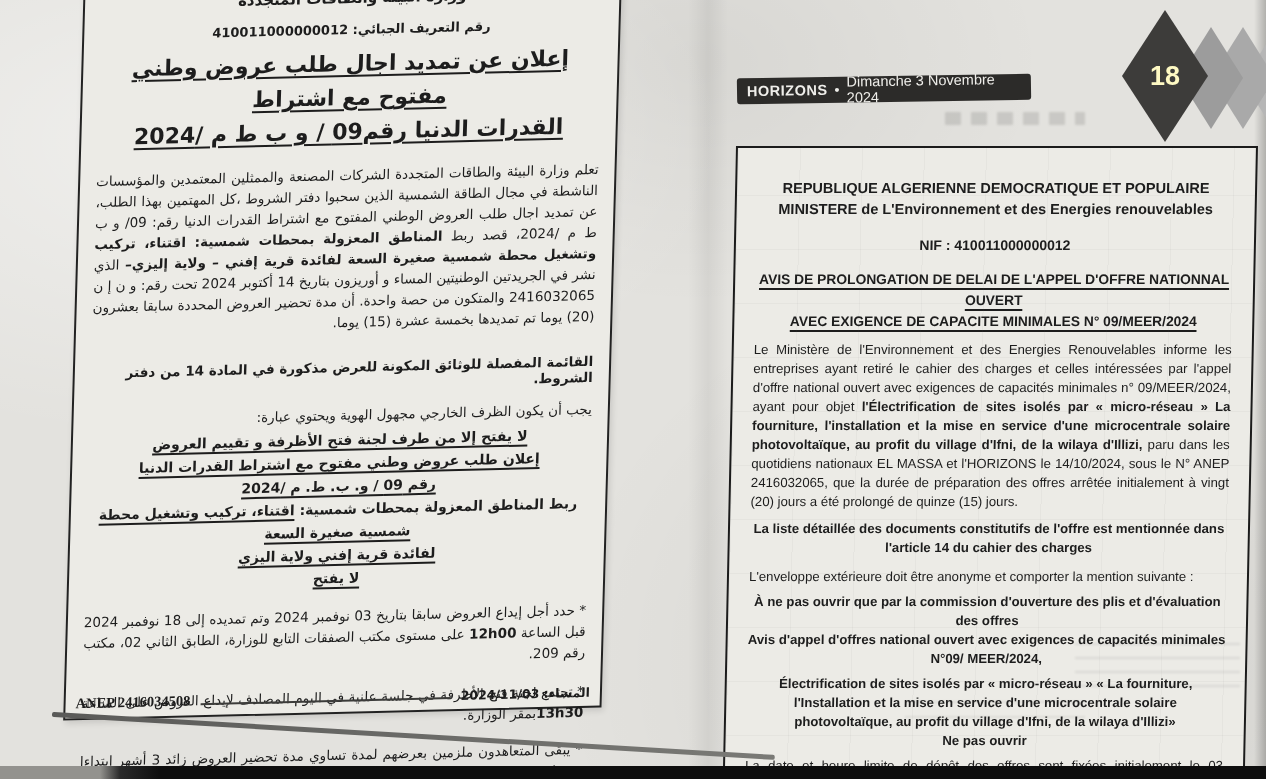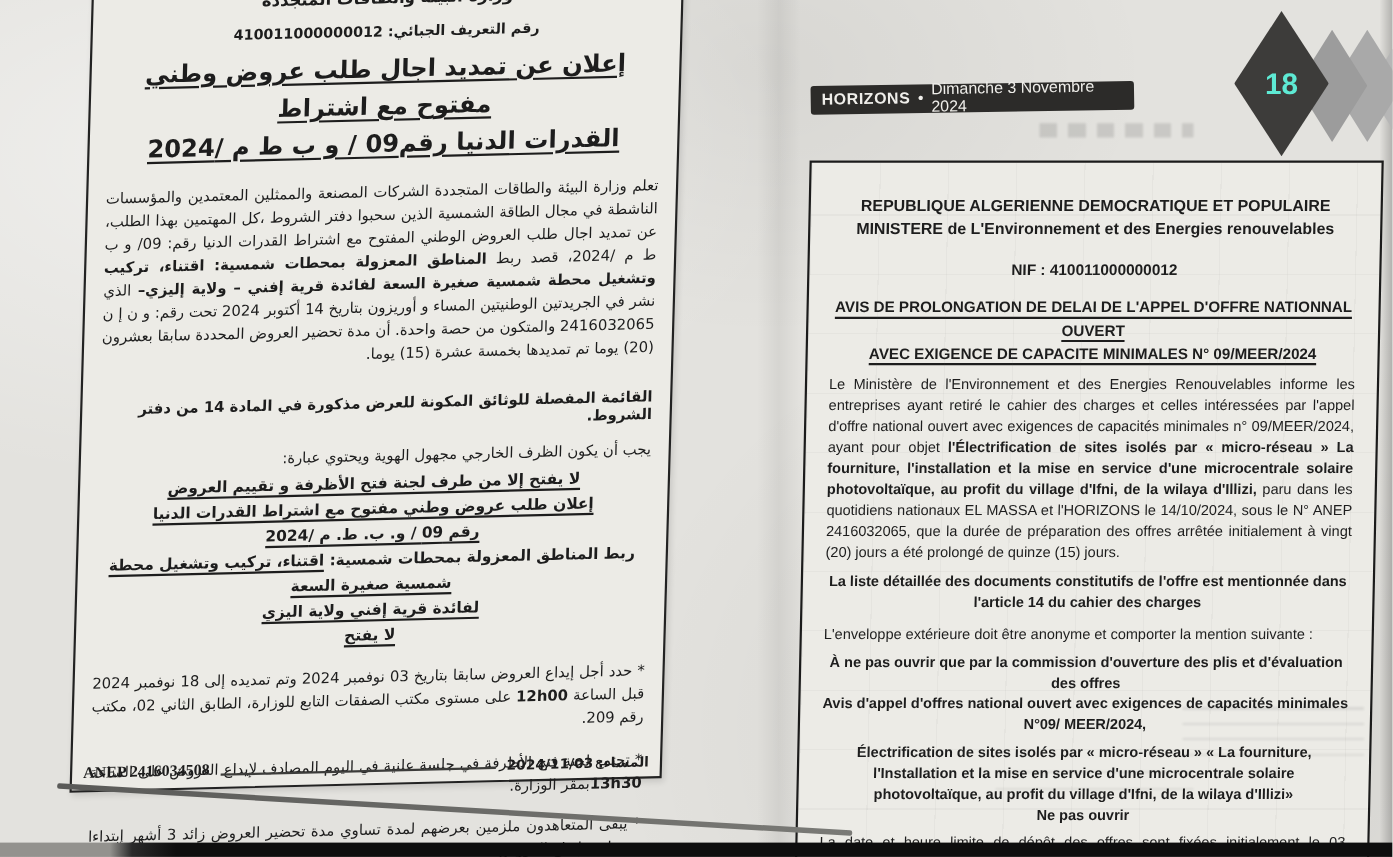--- a/index.html
+++ b/index.html
@@ -63,21 +63,21 @@
     position:absolute; left:737px; top:76px; width:294px; height:26px;
     background:#2c2b29; color:#efeeea; border-radius:3px;
     display:flex; align-items:center; gap:7px; padding:0 10px;
     font-size:14.5px; transform:rotate(-0.9deg);
   }
   .banner .np { font-weight:bold; letter-spacing:.5px; }
   
   .dia { position:absolute; clip-path:polygon(50% 0, 100% 50%, 50% 100%, 0 50%); }
   .dia.dark { left:1122px; top:10px; width:86px; height:132px; background:#3d3c3a; z-index:4;
     display:flex; align-items:center; justify-content:center; }
-  .dia .num { color:#5eead4; font-weight:bold; font-size:27px; }
+  .dia .num { color:#fef9c3; font-weight:bold; font-size:27px; }
   .dia.g1 { left:1179px; top:27px; width:64px; height:102px; background:#9c9c9c; z-index:3; }
   .dia.g2 { left:1211px; top:27px; width:64px; height:102px; background:#a9a9a9; z-index:2; }
   .dia.g3 { left:1243px; top:30px; width:64px; height:102px; background:#b6b6b6; z-index:1; }
   
   .doc-right {
     left:736px; top:146px; width:522px; height:700px;
     padding:14px 20px; background:#ecebe6; border:2px solid #1b1b1b;
     transform:skewX(-1.2deg); transform-origin:top left;
     font-size:13.2px; line-height:19px;
   }

